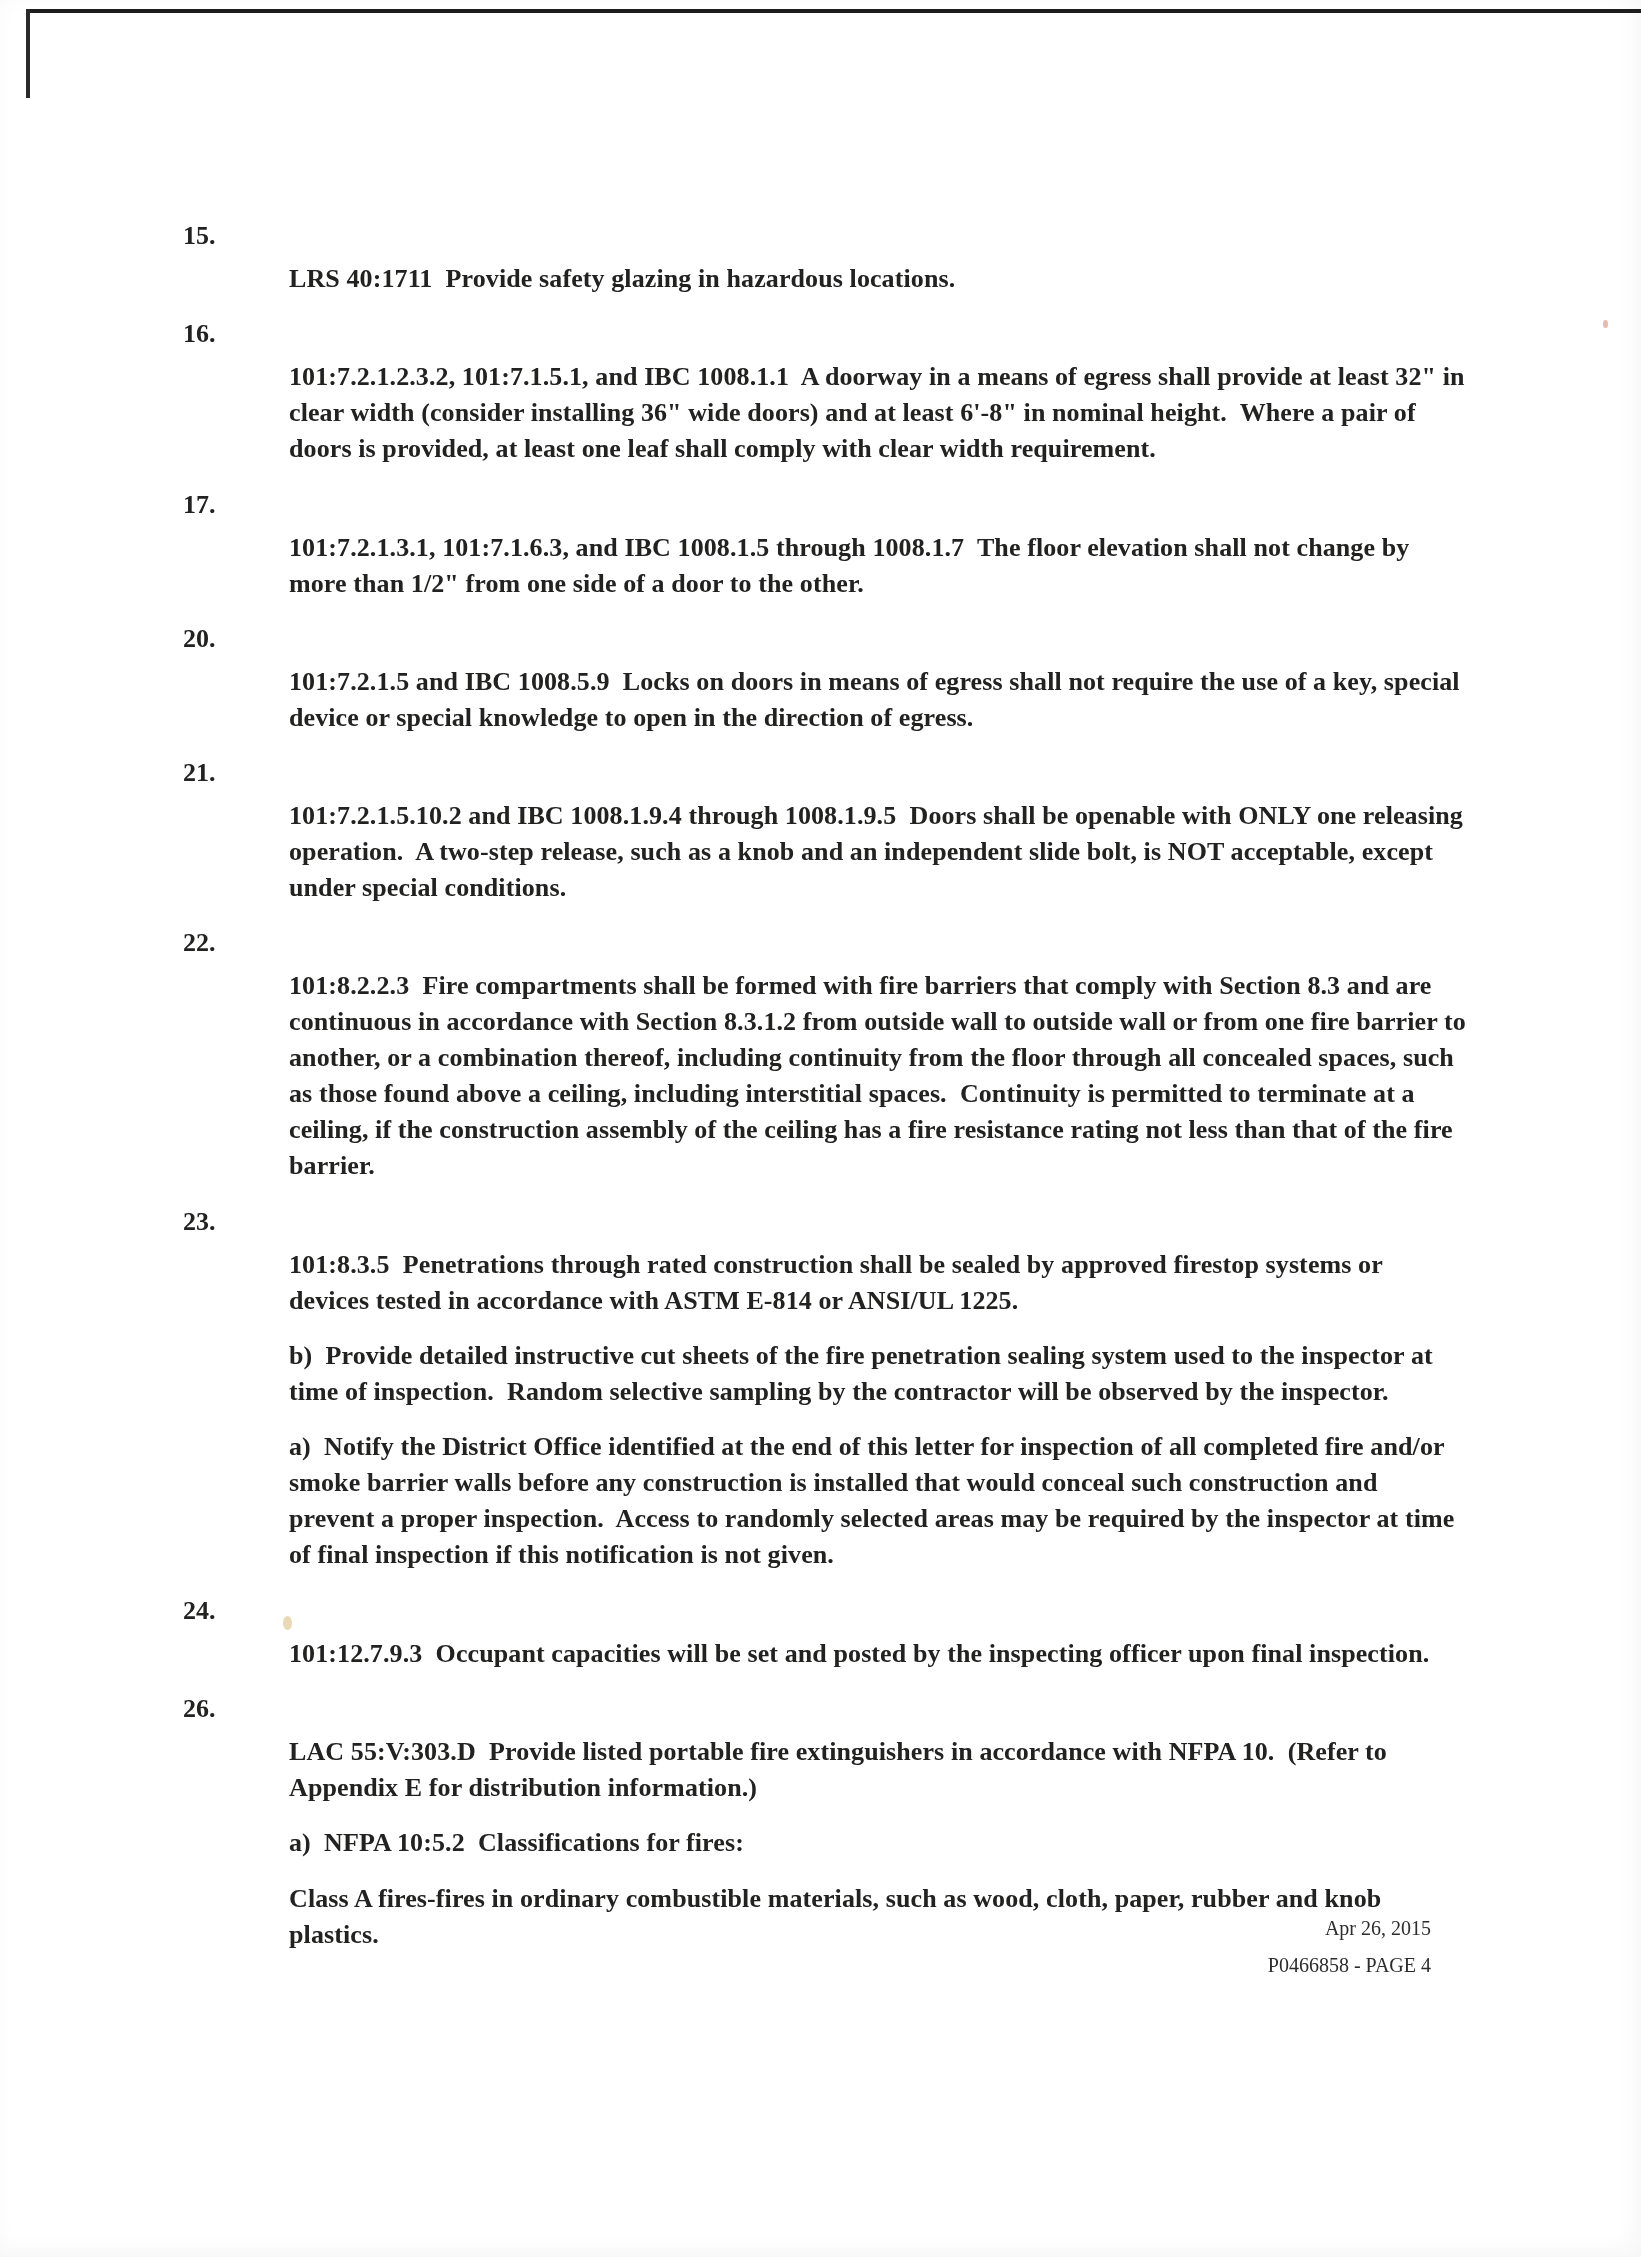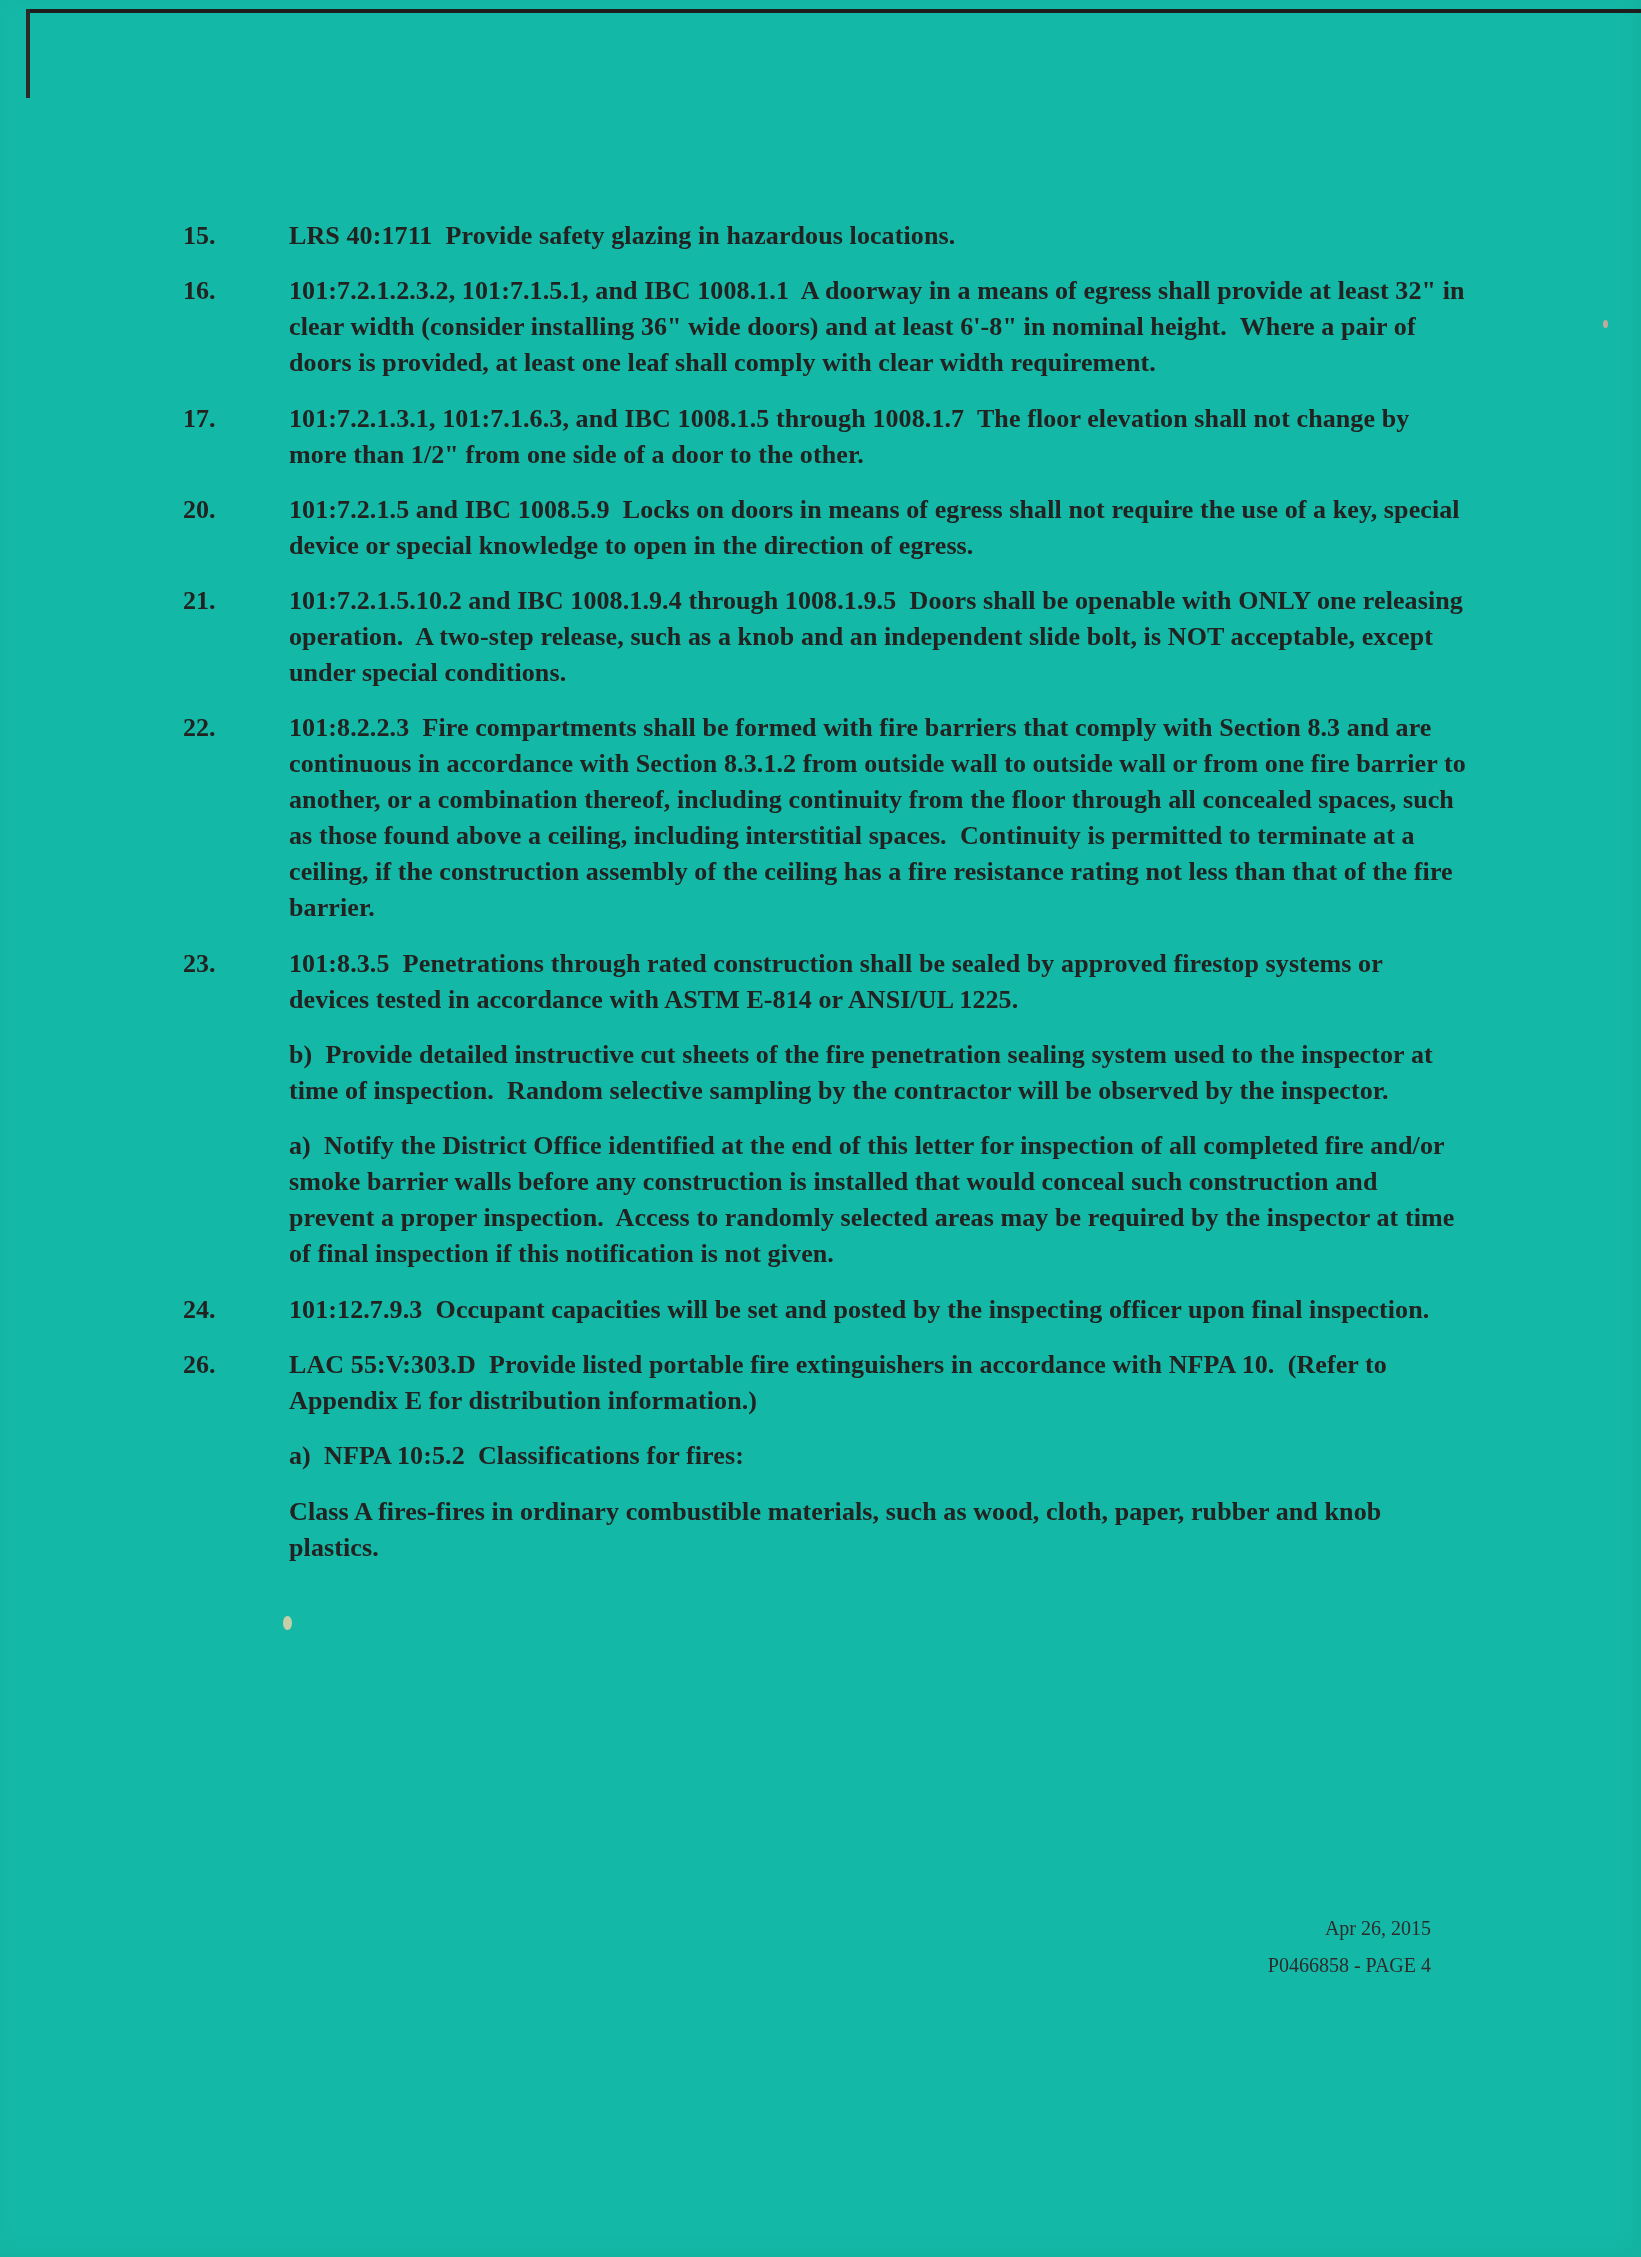--- a/index.html
+++ b/index.html
@@ -4,21 +4,21 @@
 <style>
   html, body {
     margin: 0;
     padding: 0;
     background: #e9e9e7;
   }
   .page {
     position: relative;
     width: 1641px;
     height: 2257px;
-    background: #14b8a6;
+    background: #ffffff;
     overflow: hidden;
     font-family: "Liberation Serif", "DejaVu Serif", serif;
     color: #222221;
     box-shadow: inset -5.8px -5.8px 23px rgba(0,0,0,0.04);
   }
   .scan-edge-top {
     position: absolute;
     top: 8.7px;
     left: 26px;
     width: 1615px;
@@ -45,20 +45,21 @@
   }
   .num {
     flex: 0 0 106px;
     font-size: 26px;
     font-weight: 700;
     line-height: 36px;
   }
   .body {
     flex: 0 0 auto;
     width: 1178px;
+    margin-top: 43px;
   }
   .para {
     margin: 0 0 19.3px 0;
     font-size: 26px;
     font-weight: 700;
     line-height: 36px;
     white-space: pre-wrap;
     letter-spacing: 0.1px;
   }
   .footer {

